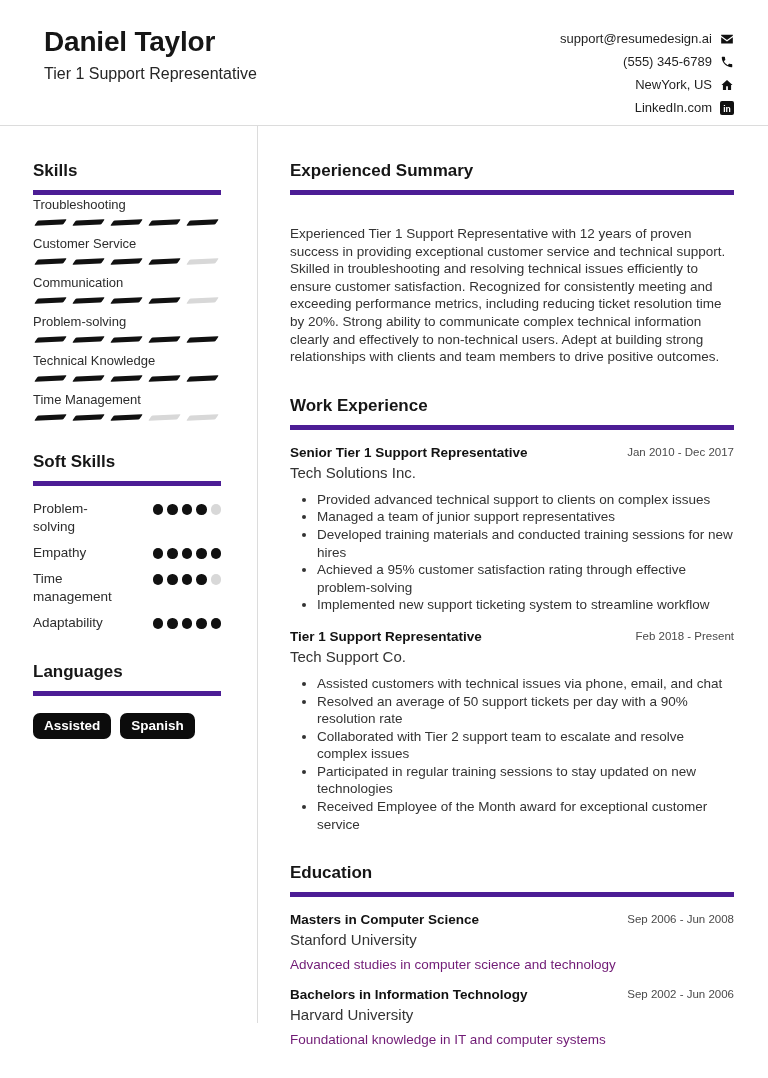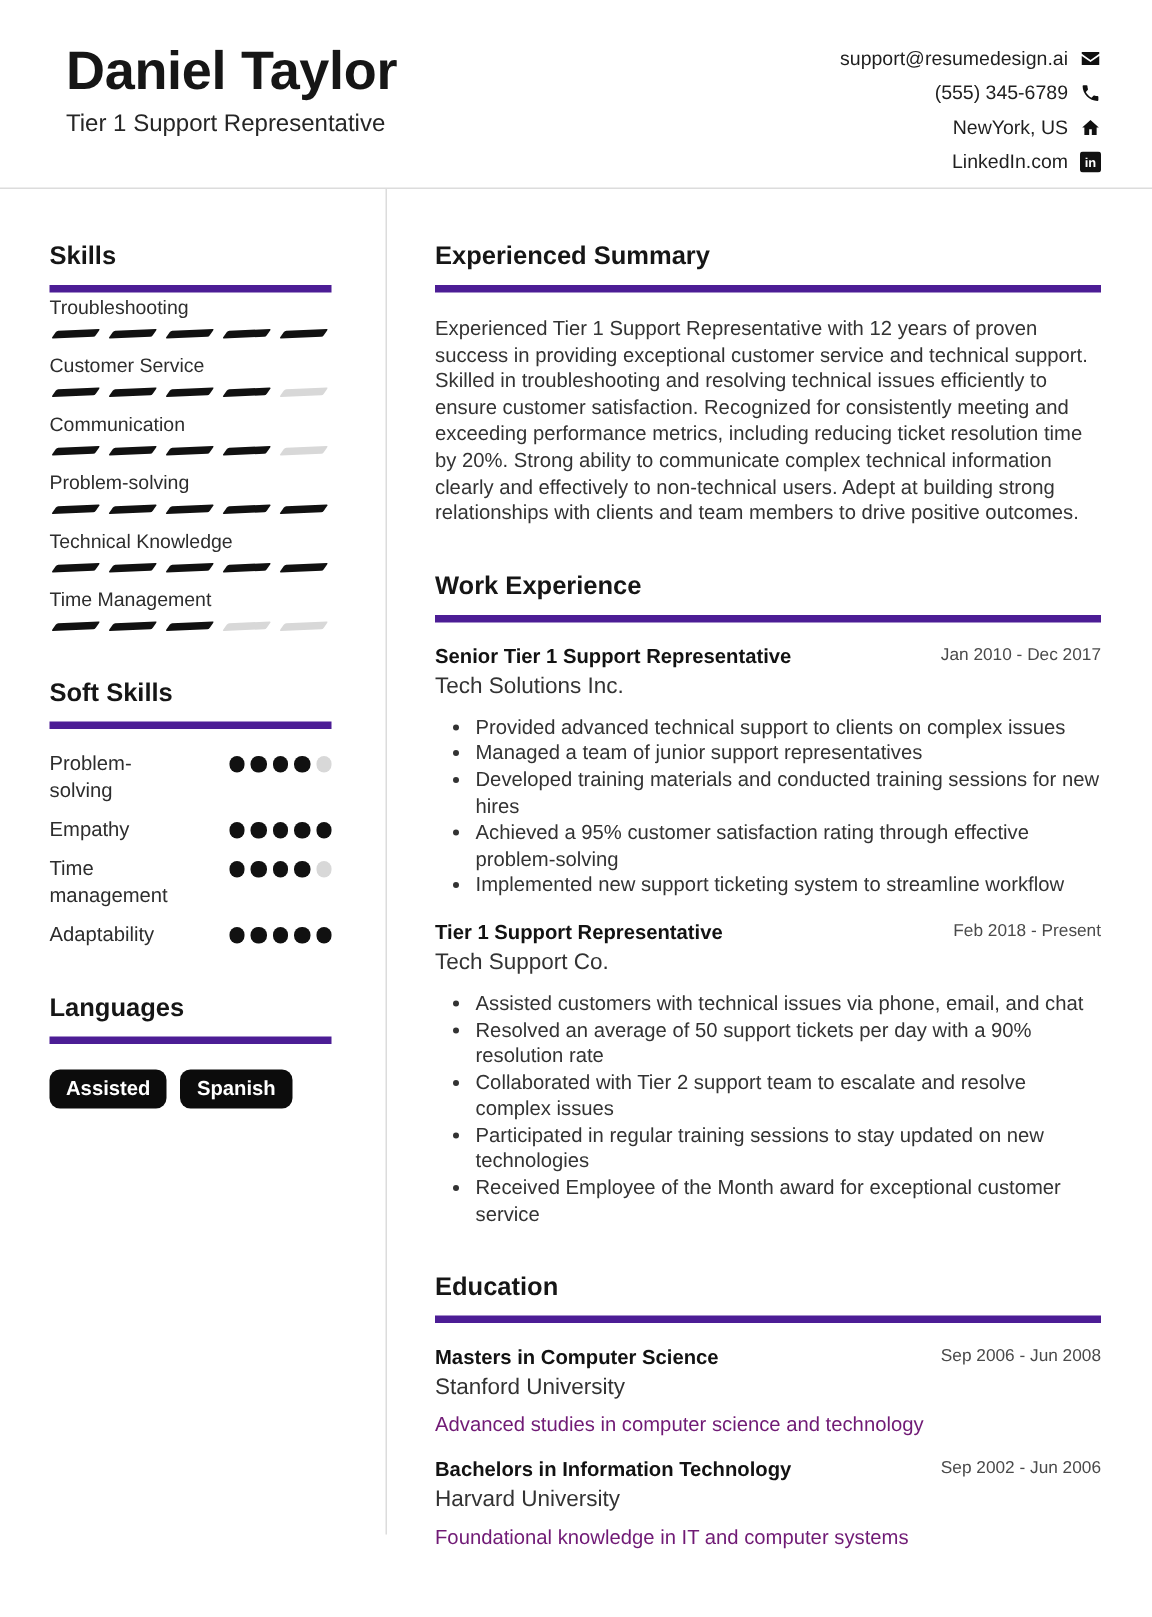--- a/index.html
+++ b/index.html
@@ -3,21 +3,21 @@
 <meta charset="utf-8">
 <style>
   * { margin:0; padding:0; box-sizing:border-box; }
   html,body { background:#ffffff; }
   body { font-family:"Liberation Sans","DejaVu Sans",sans-serif; }
   .page { width:768px; height:1078px; background:#fff; margin:0 auto; overflow:hidden; }
 
   
   header { display:flex; justify-content:space-between; align-items:flex-start;
            padding:27px 34px 0 44px; min-height:96px; }
-  .name { font-size:36px; font-weight:700; color:#161616; line-height:1.1; letter-spacing:-0.2px; }
+  .name { font-size:28px; font-weight:700; color:#161616; line-height:1.1; letter-spacing:-0.2px; }
   .subtitle { font-size:16px; color:#262626; margin-top:7px; }
   .contact { display:flex; flex-direction:column; align-items:flex-end; gap:8px;
              font-size:13px; color:#1f1f1f; padding-top:4px; }
   .contact-row { display:flex; align-items:center; gap:8px; }
   .cicon { width:14px; height:14px; display:flex; align-items:flex-start; justify-content:center; }
   .cicon svg { width:14px; height:14px; display:block; }
 
   .rule { height:1px; background:var(--divider,#dcdcdc); margin-top:10px; }
 
   
@@ -46,21 +46,21 @@
   .dots { display:flex; gap:4px; padding-top:4px; }
   .dot { width:10.5px; height:10.5px; border-radius:50%; background:var(--filled,#111); }
   .dot.empty { background:var(--unfilled,#d8d8d8); }
 
   
   .badges { display:flex; gap:9px; margin-top:17px; }
   .badge { background:var(--badge-bg,#0c0c0c); color:var(--badge-text,#fff); font-size:13.5px;
            font-weight:700; padding:5px 11px 6px; border-radius:7px; }
 
   
-  .para { font-size:13.5px; line-height:17.6px; color:#333; margin-top:15px; }
+  .para { font-size:13.5px; line-height:17.6px; color:#333; margin-top:30px; }
   .job, .edu { margin-top:14px; }
   .head-row { display:flex; justify-content:space-between; align-items:flex-start; gap:12px; }
   .item-title { font-size:13.5px; font-weight:700; color:#121212; line-height:17px; }
   .item-dates { font-size:11.5px; color:#4a4a4a; white-space:nowrap; padding-top:2px; }
   .item-sub { font-size:15px; color:#333; margin-top:3px; }
   ul.bullets { margin:10px 0 2px 0; padding-left:27px; }
   ul.bullets li { font-size:13.5px; line-height:17.6px; color:#333; }
   .edu-desc { font-size:13.5px; color:#701a75; margin-top:9px; }
 </style>
 </head>

